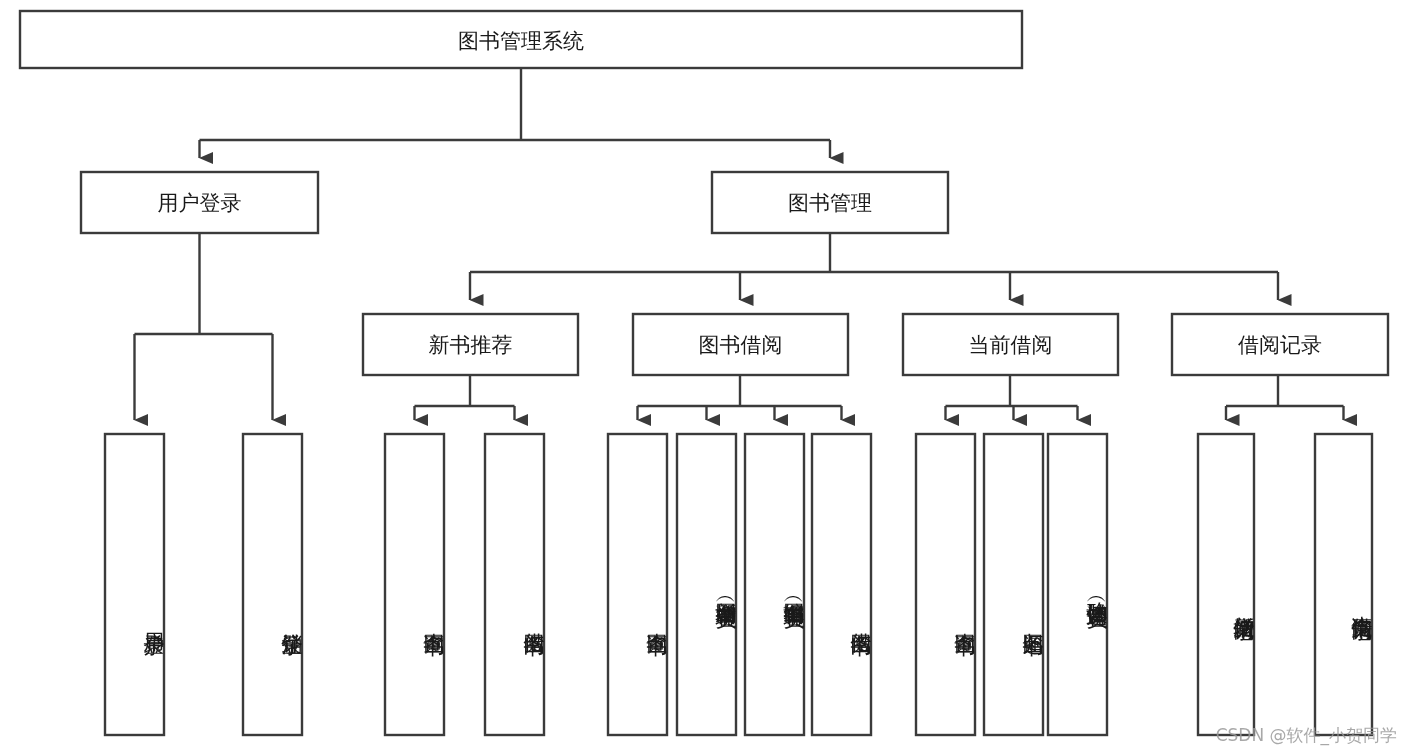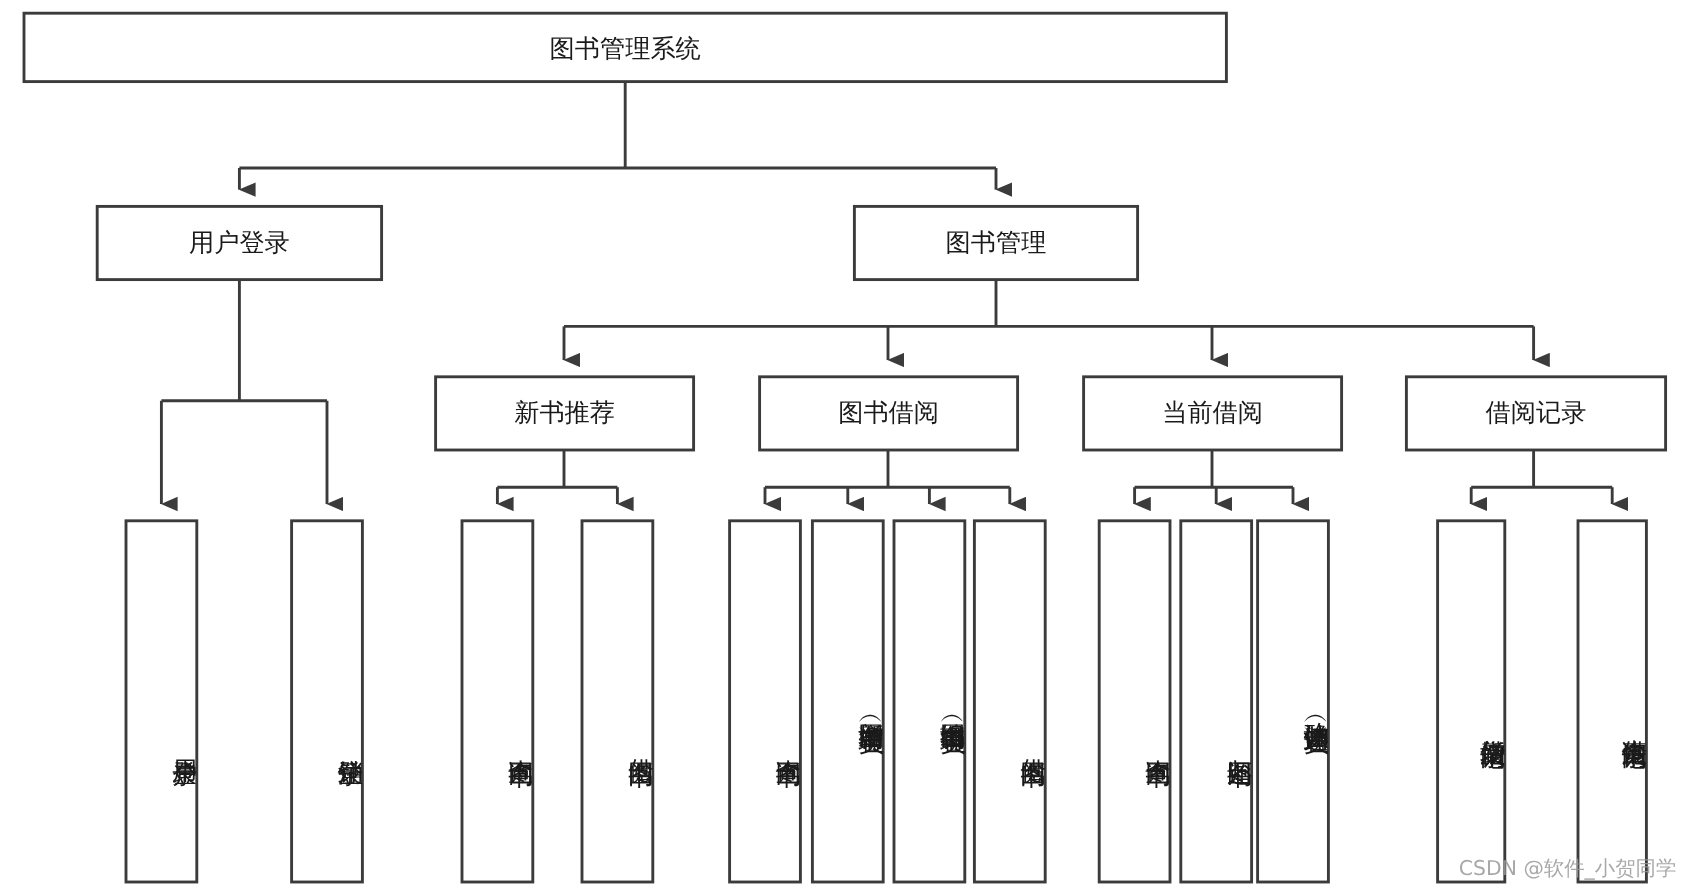--- a/index.html
+++ b/index.html
@@ -59,21 +59,21 @@
     line-height: 1;
     display: flex;
     align-items: flex-start;
     justify-content: center;
     white-space: nowrap;
     pointer-events: none;
   }
   .watermark {
     position: absolute;
     right: 8px;
-    bottom: 12px;
+    bottom: 0;
     font-family: "DejaVu Sans", "Liberation Sans", sans-serif;
     font-size: 17px;
     color: #9a9a9a;
     opacity: 0.85;
     white-space: nowrap;
   }
 </style>
 </head>
 <body>
 

